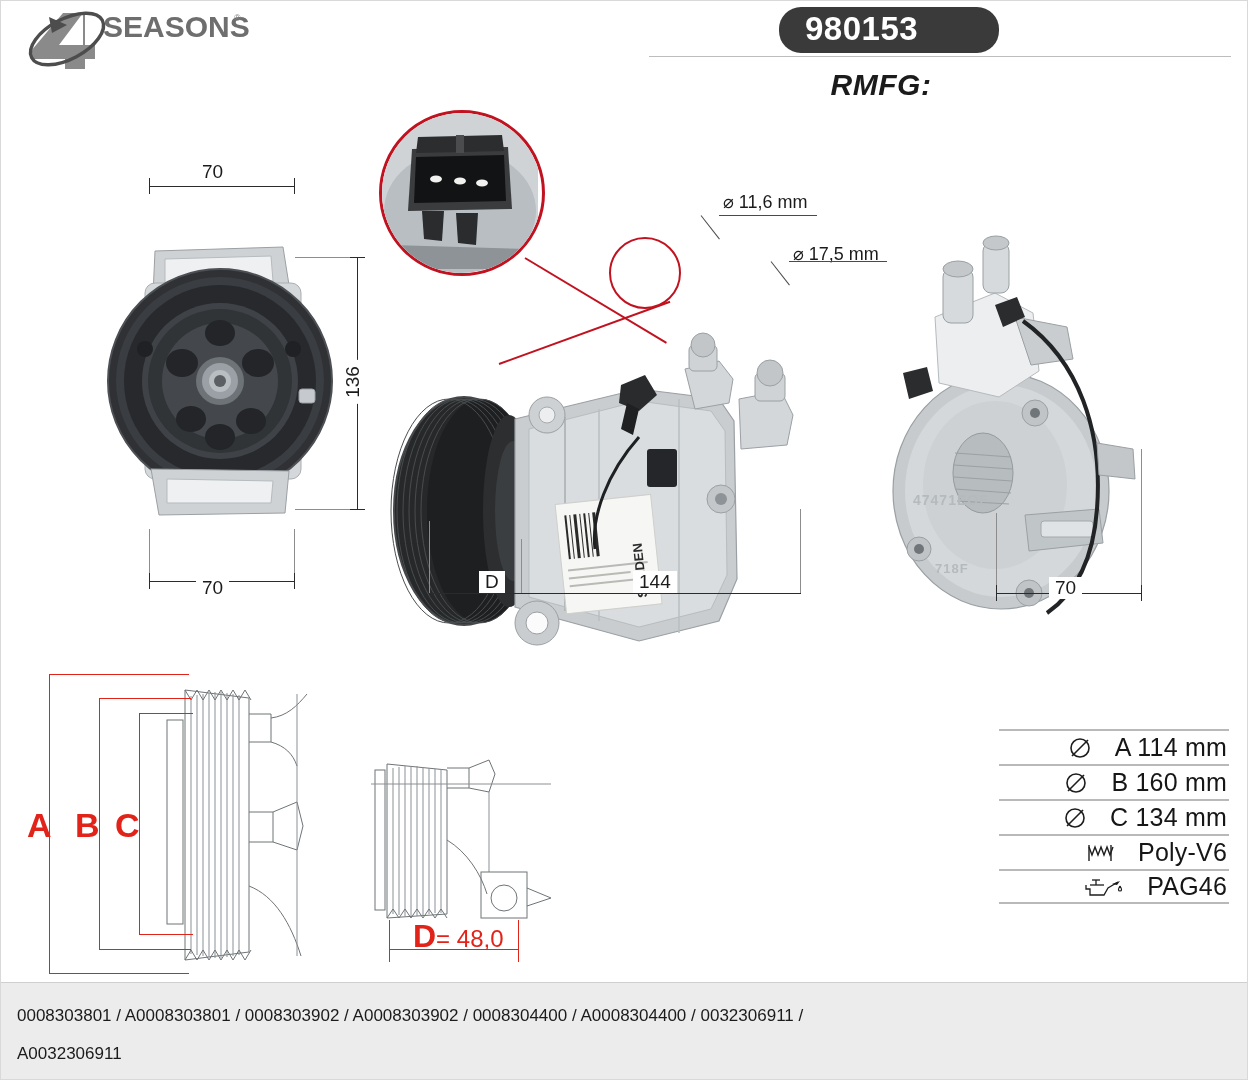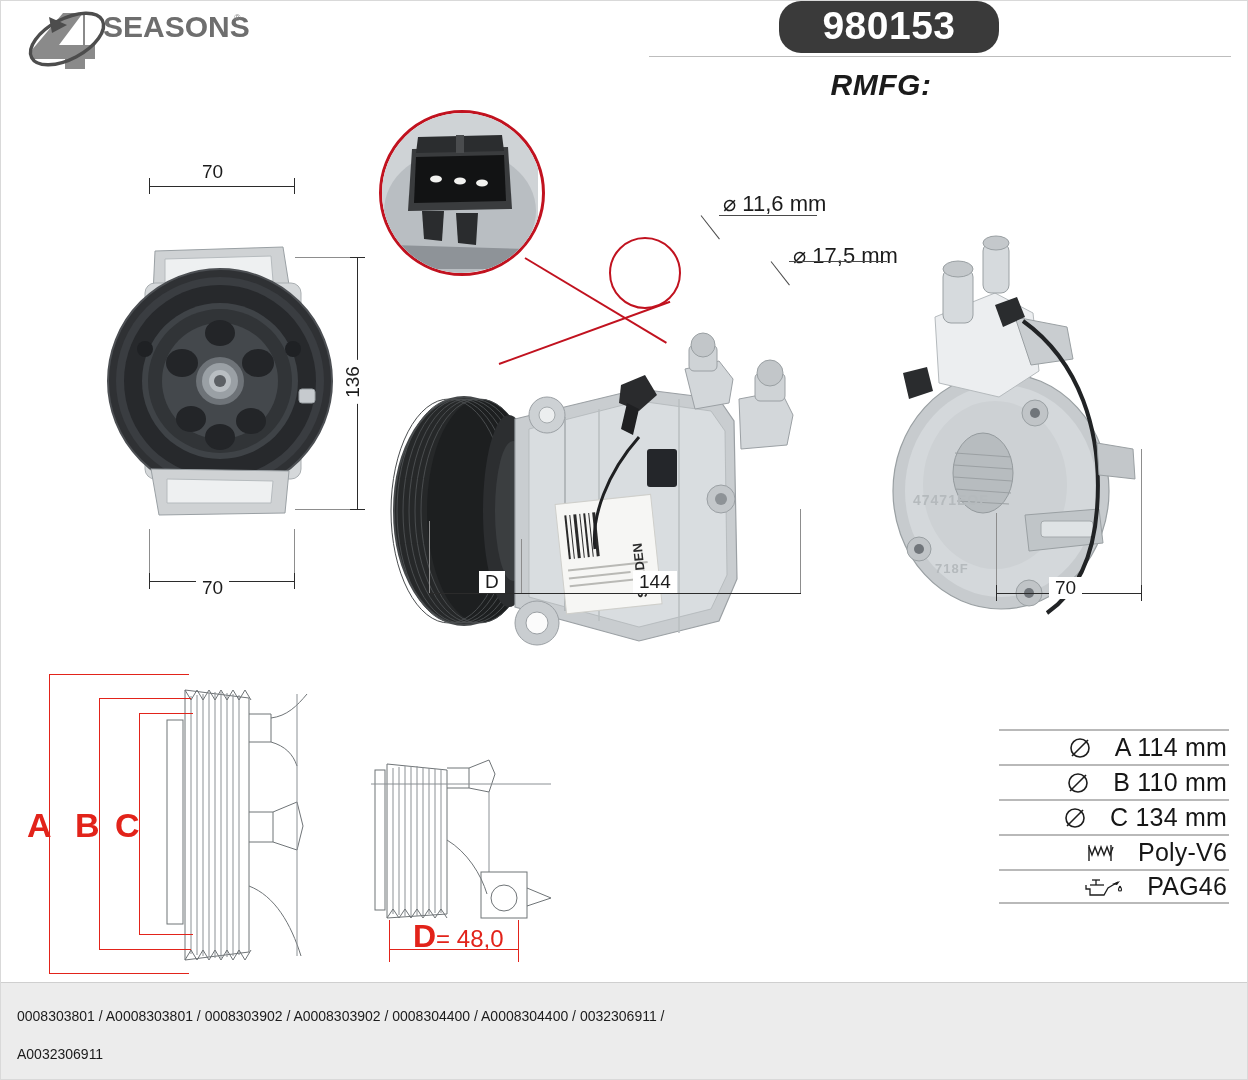--- a/index.html
+++ b/index.html
@@ -9,34 +9,34 @@
   
   .header{position:absolute;left:0;top:0;width:1246px;height:108px;}
   .hdr-rule{position:absolute;left:648px;top:55px;width:582px;height:1px;background:#bdbdbd;}
   .logo{position:absolute;left:18px;top:6px;width:240px;height:64px;}
   .logo svg{display:block;}
 
   .pn-row{position:absolute;display:flex;align-items:center;justify-content:flex-end;flex-direction:column;}
   .pn-new{right:18px;top:8px;width:680px;height:44px;}
   .pn-rmfg{right:18px;top:57px;width:680px;height:44px;}
   .pn-label{font-style:italic;font-weight:700;font-size:30px;letter-spacing:.5px;color:#1b1b1b;margin-right:16px;}
-  .pn-pill{background:#3a3a3a;color:#fff;border-radius:22px;font-weight:700;font-size:39px;
-           padding:3px 26px 5px 26px;min-width:168px;text-align:center;letter-spacing:.5px;}
+  .pn-pill{background:#3a3a3a;color:#fff;border-radius:22px;font-weight:700;font-size:33px;
+           padding:3px 26px 5px 26px;min-width:168px;text-align:left;letter-spacing:.5px;}
 
   
   .photo-area{position:absolute;left:0;top:108px;width:1120px;height:540px;}
   .dimline{position:absolute;background:#2b2b2b;}
   .dim-h{height:1px;}
   .dim-v{width:1px;}
   .tick{position:absolute;width:1px;height:16px;background:#2b2b2b;}
   .dim-text{position:absolute;font-size:19px;color:#1b1b1b;background:#fff;padding:0 6px;}
   .dim-text.vert{transform:rotate(-90deg);transform-origin:center center;}
   .ext{position:absolute;background:#8d8d8d;}
 
-  .callout{position:absolute;font-size:22px;color:#1b1b1b;white-space:nowrap;}
+  .callout{position:absolute;font-size:18px;color:#1b1b1b;white-space:nowrap;}
   .lead{position:absolute;background:#4a4a4a;height:1px;transform-origin:left center;}
 
   
   .zoomcirc{position:absolute;border:3px solid #c1121f;border-radius:50%;overflow:hidden;background:#fff;}
   .zoomsmall{position:absolute;border:2px solid #c1121f;border-radius:50%;}
   .zoomline{position:absolute;background:#c1121f;height:2px;transform-origin:left center;}
 
   
   .tech-area{position:absolute;left:0;top:655px;width:1246px;height:330px;}
   .redline{position:absolute;background:#e2231a;}
@@ -49,21 +49,21 @@
   
   .spec{position:absolute;right:18px;top:728px;width:230px;}
   .spec-row{display:flex;align-items:center;justify-content:flex-end;gap:23px;
             height:35px;border-top:2px solid #b9b9b9;padding-right:2px;box-sizing:border-box;}
   .spec-row:last-child{border-bottom:2px solid #b9b9b9;}
   .spec-row .txt{font-size:25px;color:#161616;white-space:nowrap;letter-spacing:.2px;}
   .spec-ico{flex:0 0 auto;display:flex;align-items:center;}
 
   
   .footer{position:absolute;left:0;bottom:0;width:1246px;height:96px;background:#ececec;border-top:1px solid #cfcfcf;}
-  .footer .oe{position:absolute;left:16px;top:14px;width:1200px;font-size:14px;line-height:38px;color:#1b1b1b;}
+  .footer .oe{position:absolute;left:16px;top:14px;width:1200px;font-size:17px;line-height:38px;color:#1b1b1b;}
 
   svg{overflow:visible;}
 </style>
 </head>
 <body>
 
 <div class="page">
 
   <div class="header">
     <div class="hdr-rule"></div>
@@ -401,21 +401,21 @@
       <span class="txt">A 114 mm</span>
     </div>
 
     <div class="spec-row">
       <span class="spec-ico">
         <svg width="24" height="24" viewBox="0 0 24 24">
             <circle cx="12" cy="12" r="9" fill="none" stroke="#1d1d1d" stroke-width="1.6"></circle>
             <line x1="4" y1="20" x2="20" y2="4" stroke="#1d1d1d" stroke-width="1.6"></line>
           </svg>
       </span>
-      <span class="txt">B 110 mm</span>
+      <span class="txt">B 160 mm</span>
     </div>
 
     <div class="spec-row">
       <span class="spec-ico">
         <svg width="24" height="24" viewBox="0 0 24 24">
             <circle cx="12" cy="12" r="9" fill="none" stroke="#1d1d1d" stroke-width="1.6"></circle>
             <line x1="4" y1="20" x2="20" y2="4" stroke="#1d1d1d" stroke-width="1.6"></line>
           </svg>
       </span>
       <span class="txt">C 134 mm</span>

